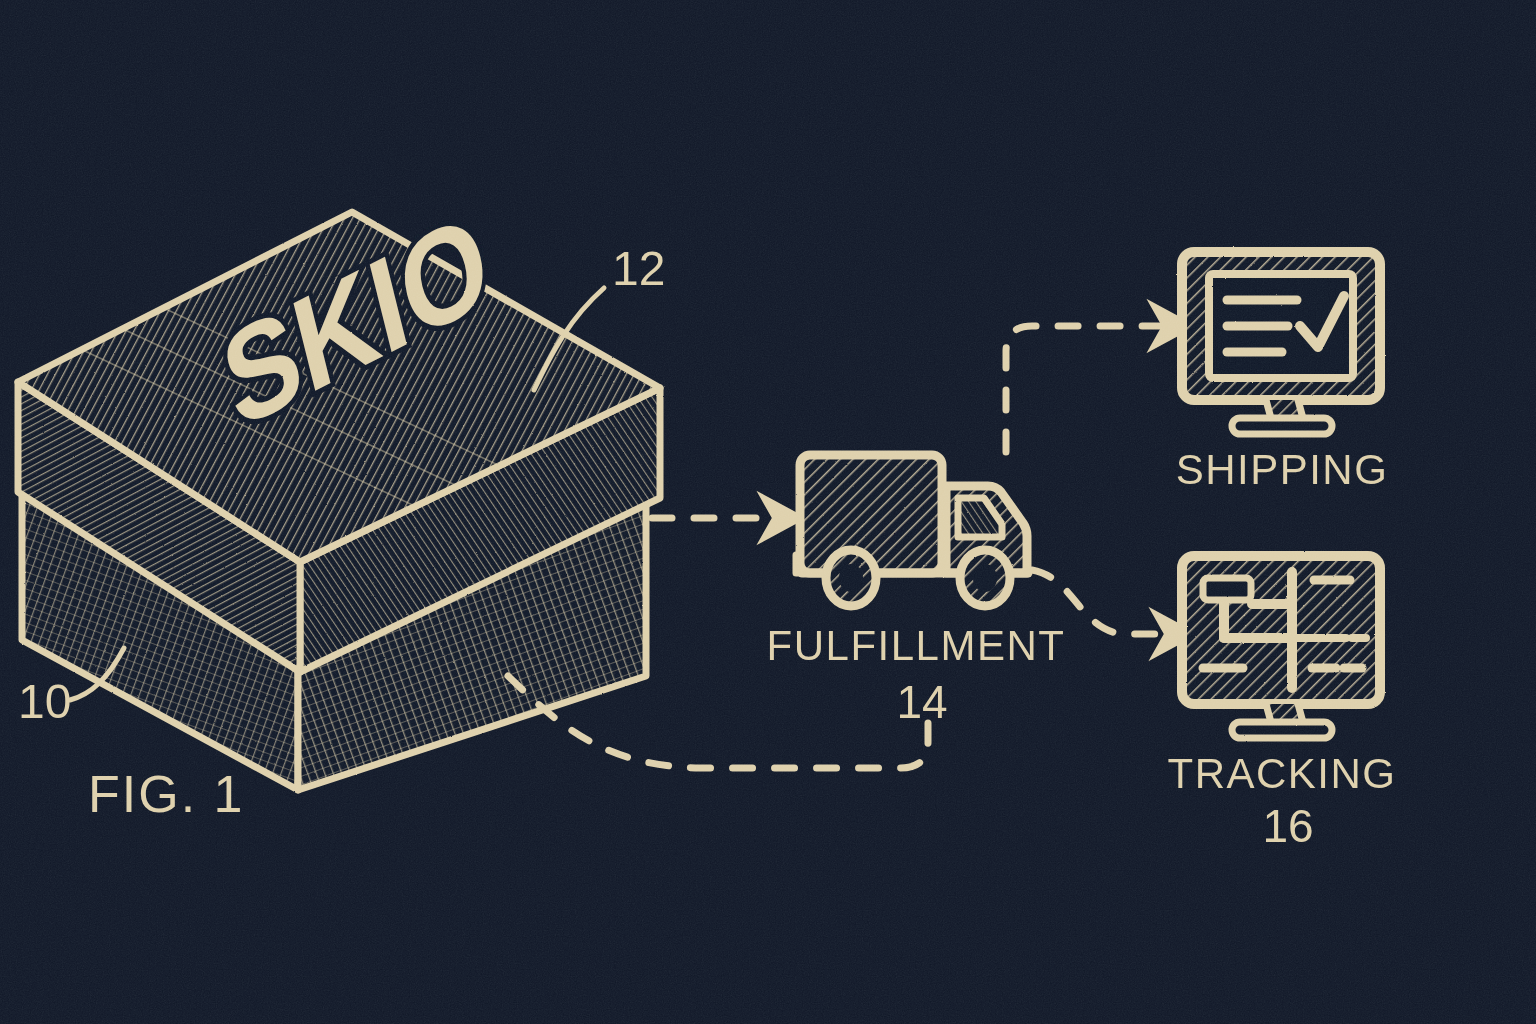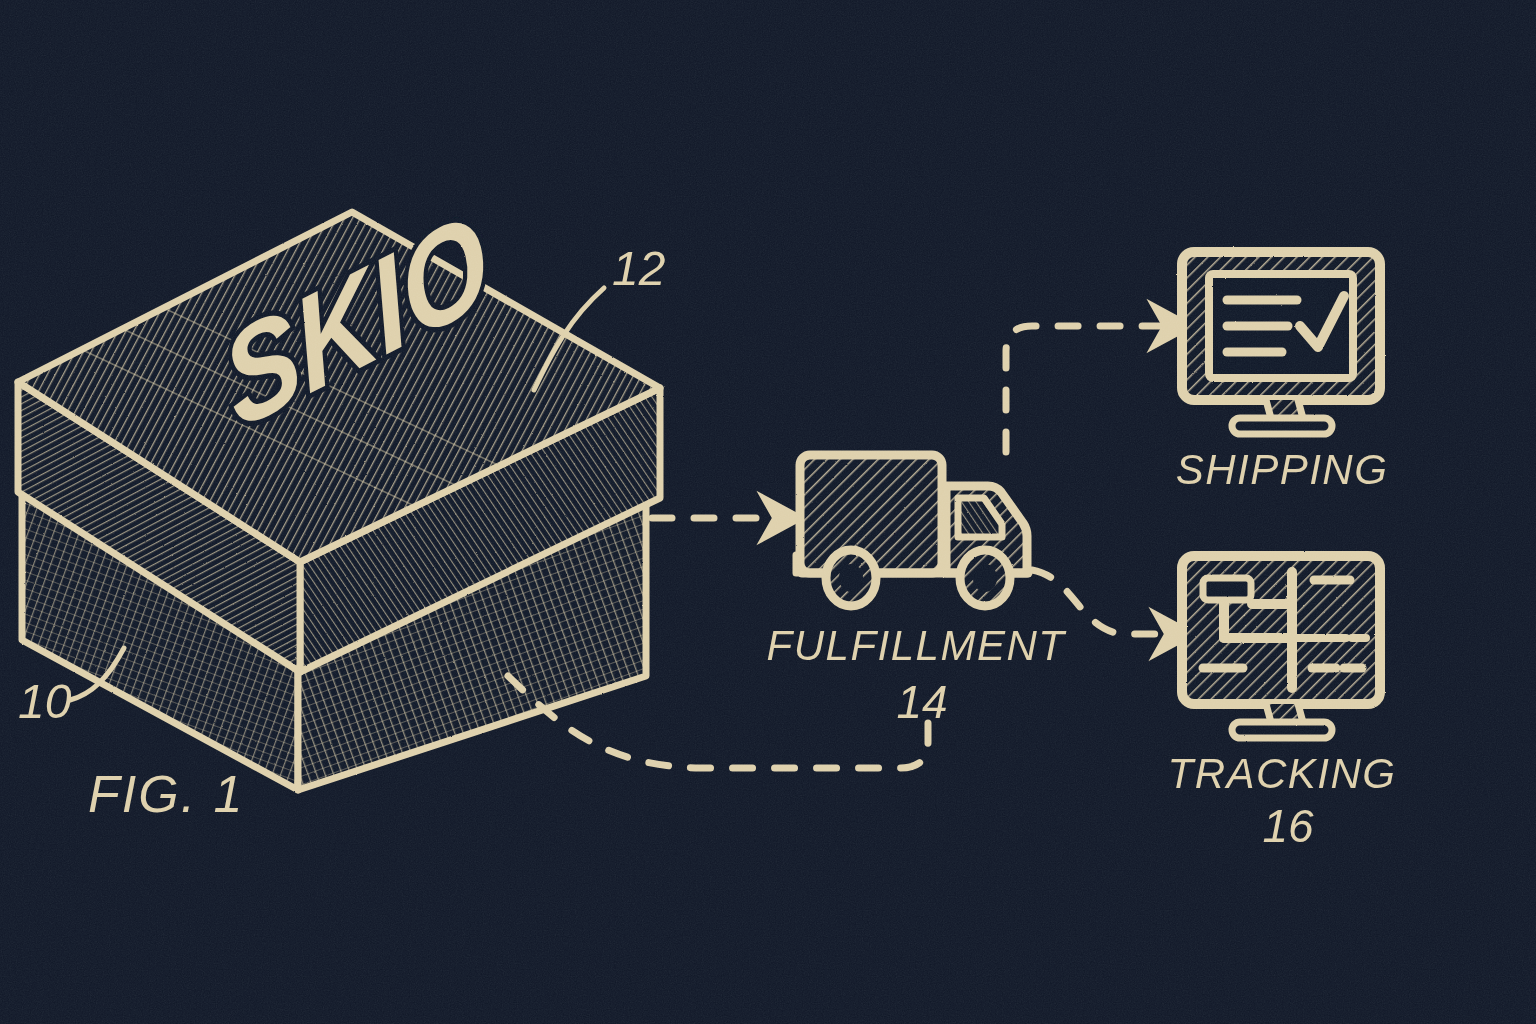--- a/index.html
+++ b/index.html
@@ -8,21 +8,20 @@
     padding: 0;
     background: #0e1626;
   }
   #stage {
     position: relative;
     width: 1536px;
     height: 1024px;
     background: #0e1626;
     overflow: hidden;
     font-family: "Liberation Sans", sans-serif;
-    font-style: italic;
   }
   #stage svg {
     position: absolute;
     top: 0;
     left: 0;
     width: 1536px;
     height: 1024px;
     display: block;
   }
   .ink   { stroke: #ded0ab; fill: none; stroke-linecap: round; stroke-linejoin: round; }

